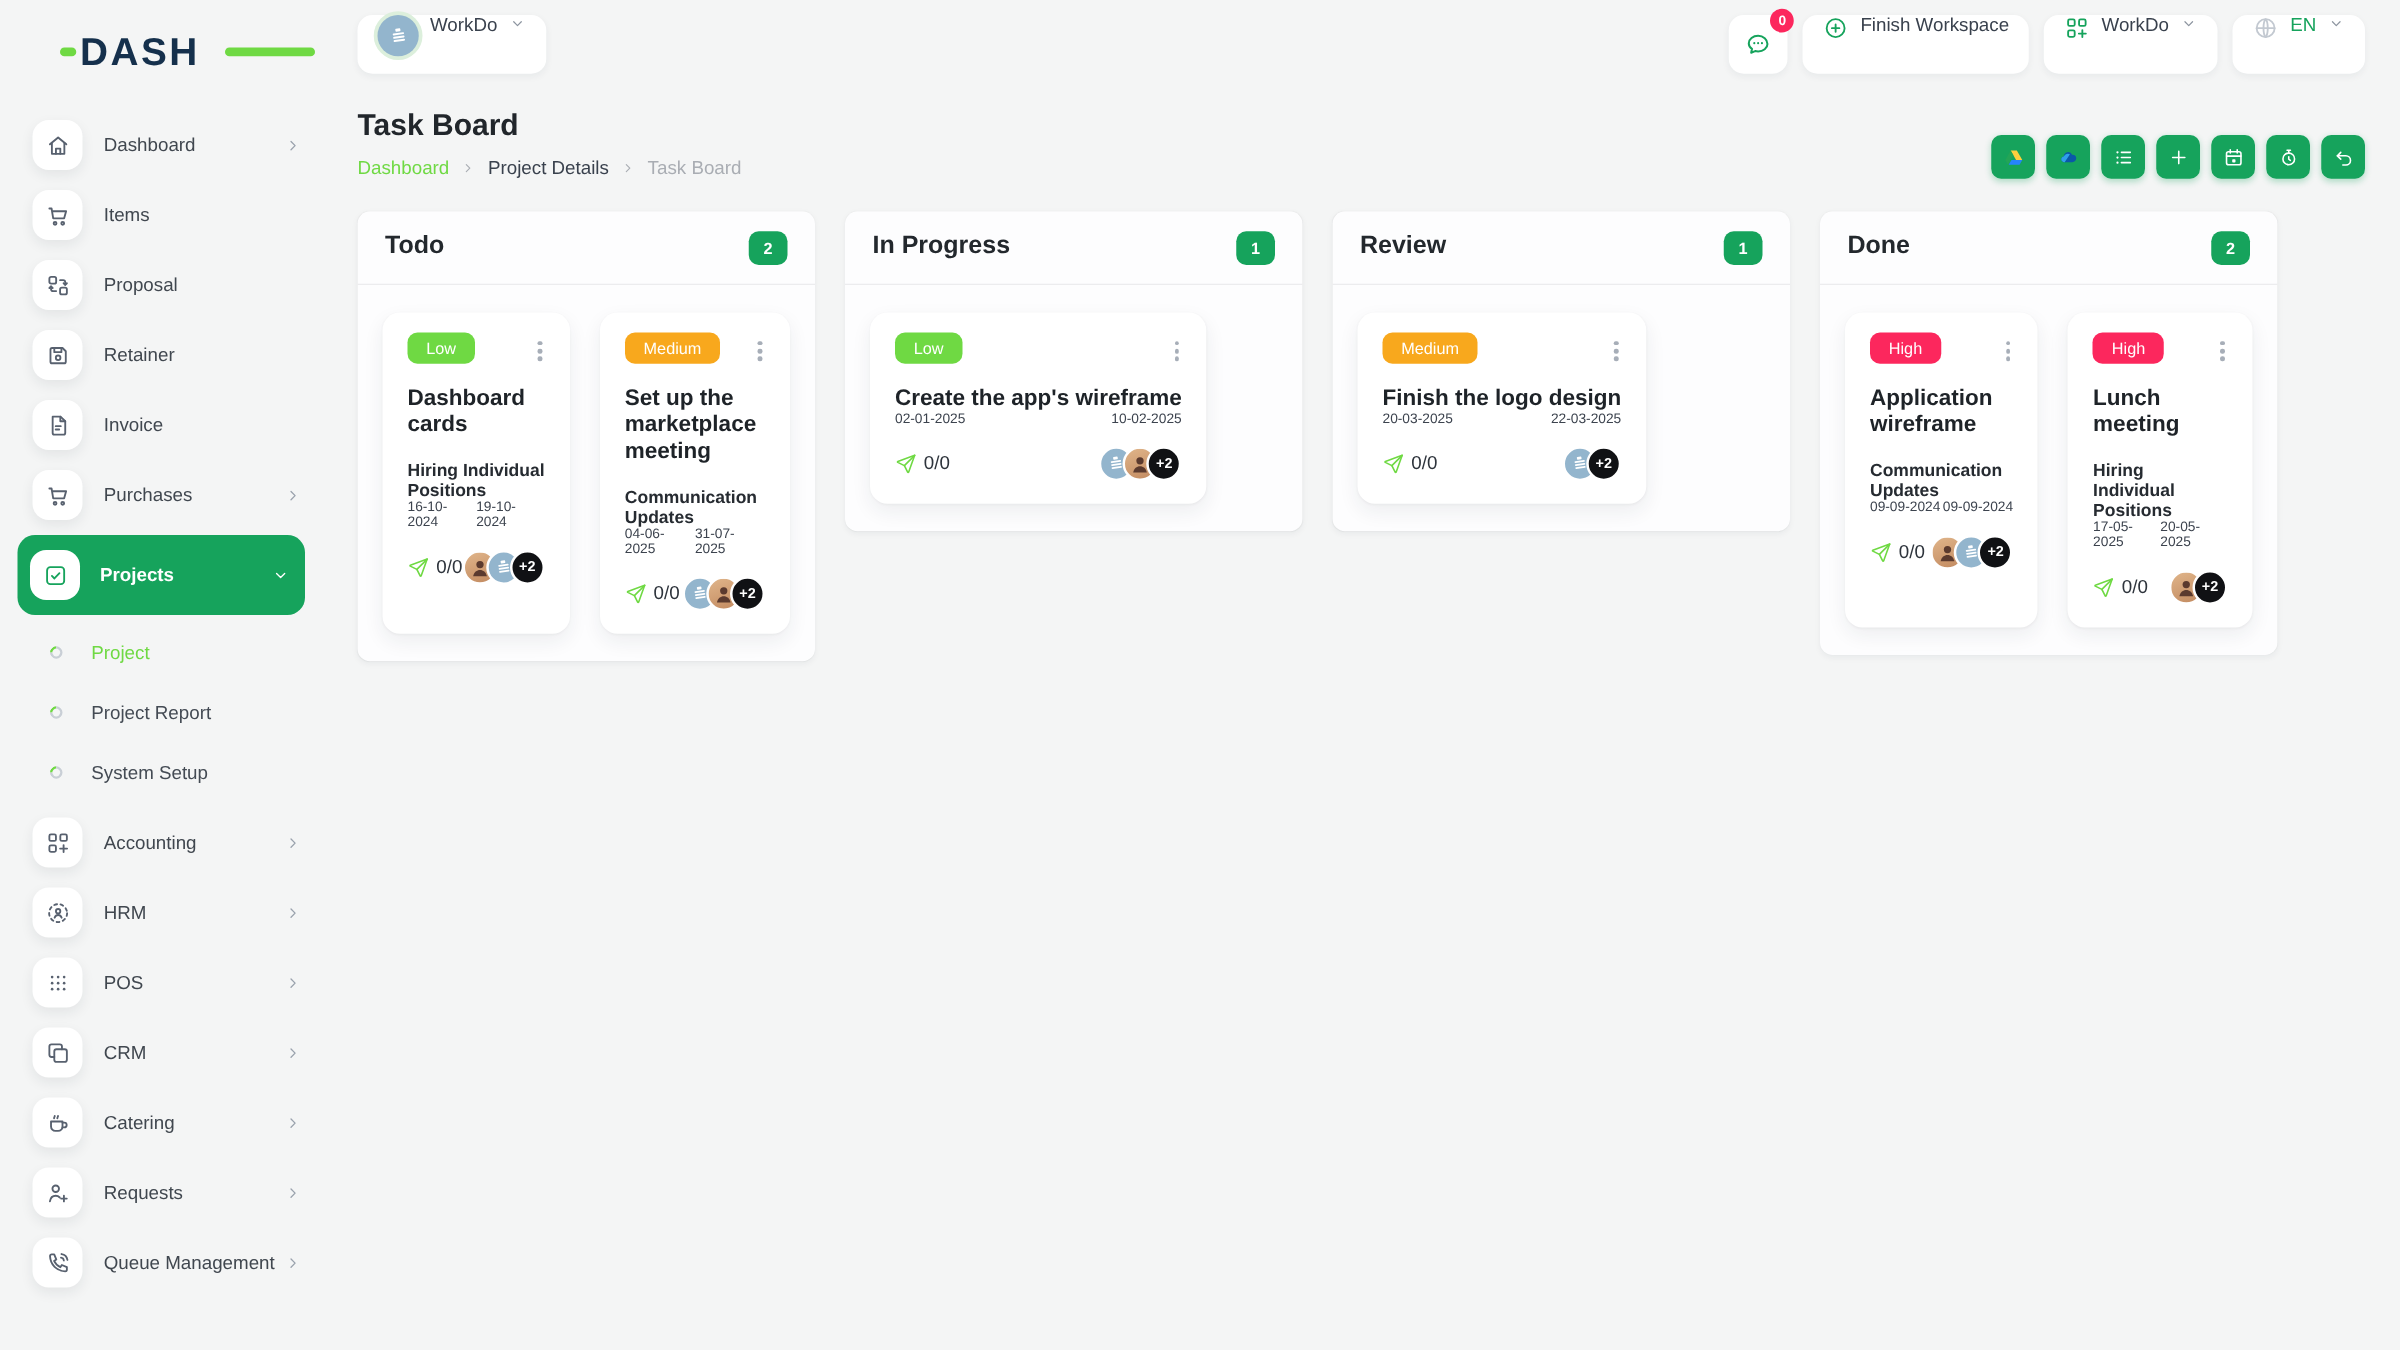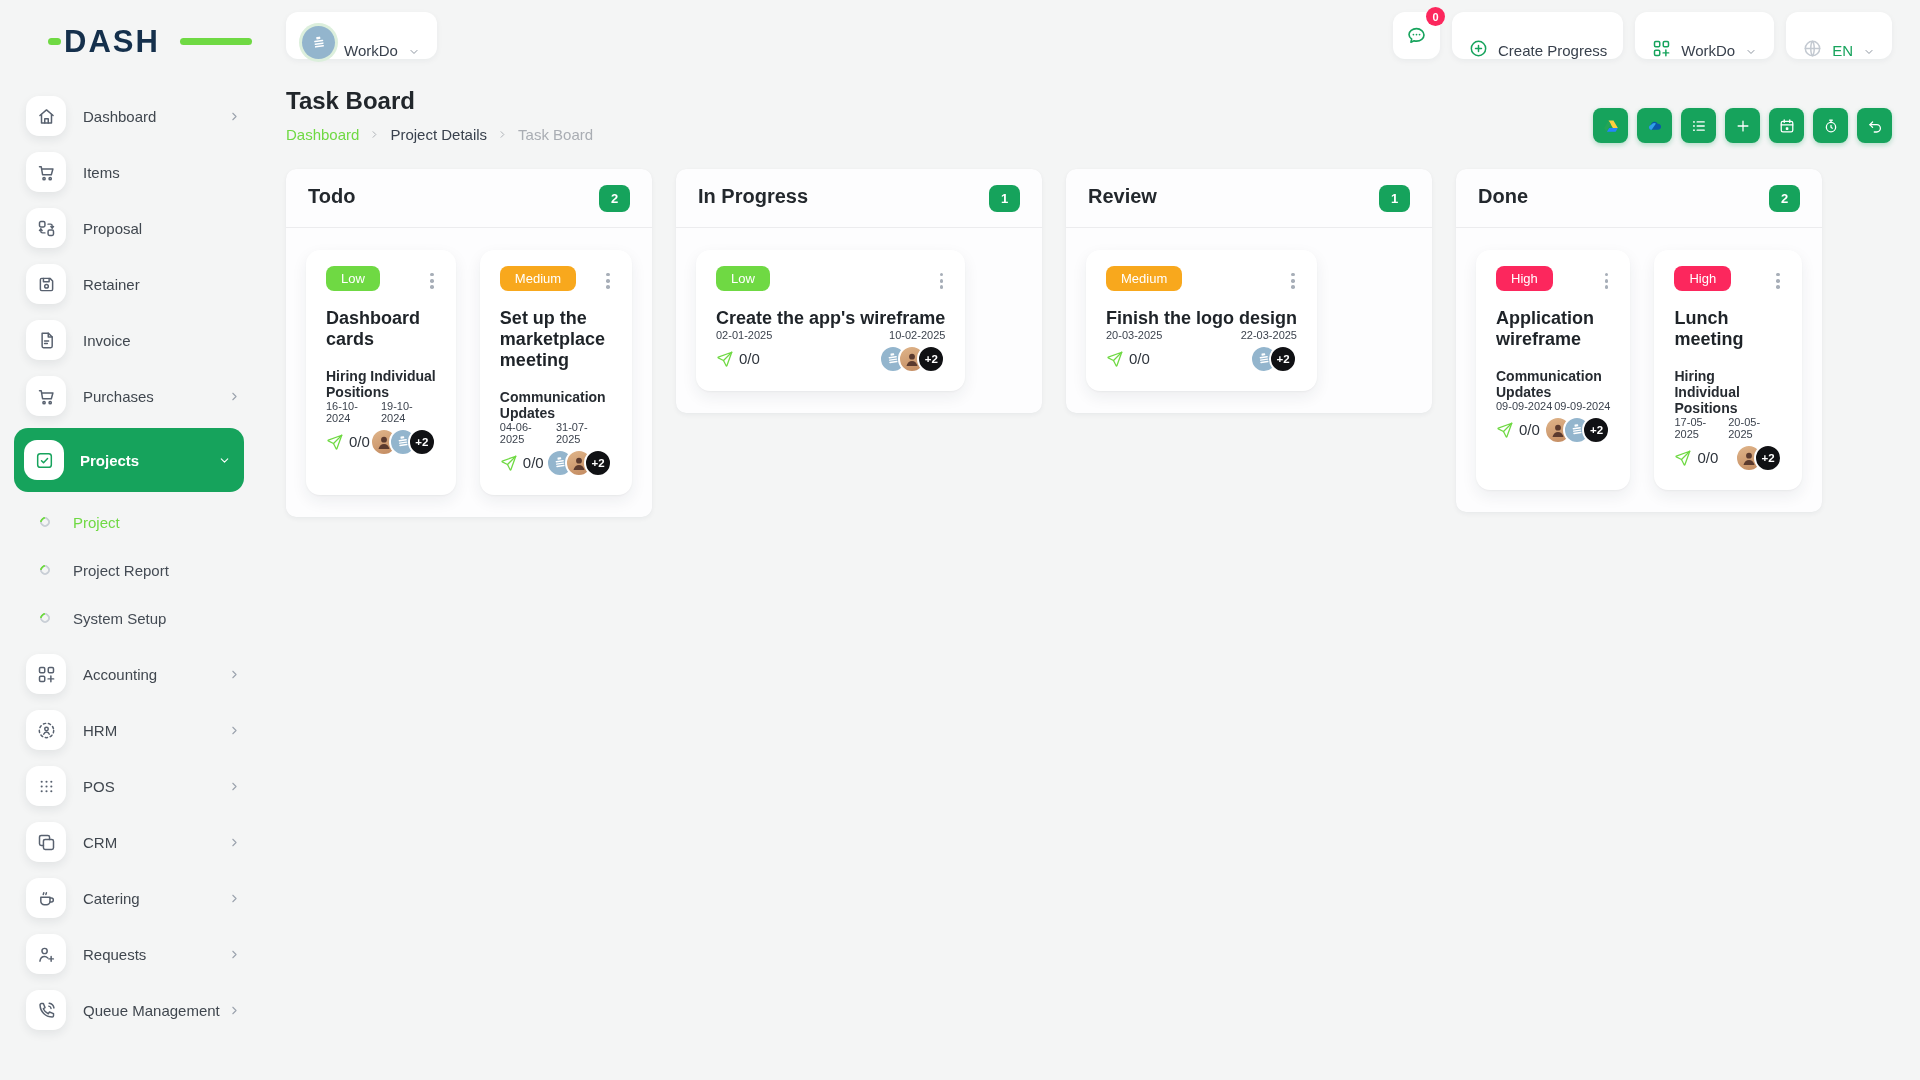--- a/index.html
+++ b/index.html
@@ -33,21 +33,21 @@
   .side-sub { display:flex; flex-direction:column; padding:2px 0 4px; }
   .side-sub-item { display:flex; align-items:center; height:48px; padding-left:40px; cursor:pointer; }
   .sub-dot { width:10px; height:10px; border-radius:50%; border:2px solid #c9cfd6; border-top-color:var(--lime,#6fd943);
              transform:rotate(-45deg); margin-right:23px; flex-shrink:0; }
   .side-sub-item span.lbl { font-size:15px; color:#444b54; }
   .side-sub-item.active span.lbl { color:var(--lime,#6fd943); }
 
   
   .main { flex:1; padding:0 28px; min-width:0; }
   .topbar { display:flex; align-items:center; justify-content:space-between; padding-top:12px; }
-  .pill { background:#fff; border-radius:12px; height:47px; display:flex; align-items:flex-end; gap:9px;
+  .pill { background:#fff; border-radius:12px; height:47px; display:flex; align-items:flex-start; gap:9px;
           padding:0 16px; box-shadow:0 2px 6px rgba(25,39,52,.05); font-size:15px; color:#39414d; cursor:pointer; }
   .ws-avatar { width:33px; height:33px; border-radius:50%; background:#93b5cd; display:flex; align-items:center; justify-content:center;
                box-shadow:0 0 0 3px #dcefdc; }
   .ws-avatar .icon { width:22px; height:22px; }
   .pill .chev { width:14px; height:14px; color:#8d95a0; }
   .topbar-right { display:flex; align-items:center; gap:12px; }
   .icon-btn { position:relative; width:47px; height:47px; background:#fff; border:none; border-radius:12px;
               box-shadow:0 2px 6px rgba(25,39,52,.05); display:flex; align-items:center; justify-content:center; cursor:pointer; }
   .icon-btn .icon { width:23px; height:23px; color:var(--emerald,#16a35c); }
   .msg-badge { position:absolute; top:-5px; right:-5px; min-width:19px; height:19px; padding:0 4px; border-radius:10px;
@@ -84,21 +84,21 @@
   .card-top { display:flex; justify-content:space-between; align-items:flex-start; }
   .badge { font-size:13px; font-weight:500; color:#fff; padding:5px 15px; border-radius:8px; display:inline-block; }
   .badge.low { background:var(--lime,#6fd943); }
   .badge.medium { background:var(--orange,#f8a81d); }
   .badge.high { background:var(--pink,#fc275d); }
   .kebab { border:none; background:none; cursor:pointer; padding:4px 2px; }
   .kebab i { display:block; width:3.6px; height:3.6px; border-radius:50%; background:#a7aeb8; margin:2.7px auto; }
   .card-title { margin-top:12px; font-size:18px; font-weight:700; color:#1e2328; }
   .card-milestone { margin-top:18px; font-size:14px; font-weight:700; color:#262b31; }
   .card-dates { display:flex; justify-content:space-between; font-size:11px; color:#3c434e; }
-  .card-foot { display:flex; justify-content:space-between; align-items:center; margin-top:4px; }
+  .card-foot { display:flex; justify-content:space-between; align-items:center; margin-top:16px; }
   .progress { display:flex; align-items:center; gap:5px; font-size:15px; color:#2e343c; }
   .progress .icon { width:18px; height:18px; color:var(--lime,#6fd943); }
   .avatars { display:flex; align-items:center; cursor:pointer; }
   .av { width:28px; height:28px; border-radius:50%; border:2px solid #fff; margin-left:-9px; flex-shrink:0;
         display:flex; align-items:center; justify-content:center; overflow:hidden; }
   .av:first-child { margin-left:0; }
   .av.building { background:#93b5cd; }
   .av.person { background:linear-gradient(160deg,#e0b58a,#c28a60); }
   .av .icon { width:20px; height:20px; }
   .av.plus { background:#101114; color:#fff; font-size:11.5px; font-weight:700; }
@@ -394,21 +394,21 @@
             </span>
           <span class="msg-badge">0</span>
         </button>
         <div class="pill">
           <span class="icon green">
               <svg viewBox="0 0 24 24" width="100%" height="100%" fill="none" stroke="currentColor" stroke-width="1.7" stroke-linecap="round" stroke-linejoin="round">
                 <circle cx="12" cy="12" r="8.2"></circle>
                 <path d="M12 8.6v6.8M8.6 12h6.8"></path>
               </svg>
             </span>
-          <span>Create Progress</span>
+          <span>Finish Workspace</span>
         </div>
         <div class="pill">
           <span class="icon green">
               <svg viewBox="0 0 24 24" width="100%" height="100%" fill="none" stroke="currentColor" stroke-width="1.7" stroke-linecap="round" stroke-linejoin="round">
                 <rect x="4" y="4" width="6" height="6" rx="1.4"></rect>
                 <rect x="14" y="4" width="6" height="6" rx="1.4"></rect>
                 <rect x="4" y="14" width="6" height="6" rx="1.4"></rect>
                 <path d="M17 13.8v6.4M13.8 17h6.4"></path>
               </svg>
             </span>

